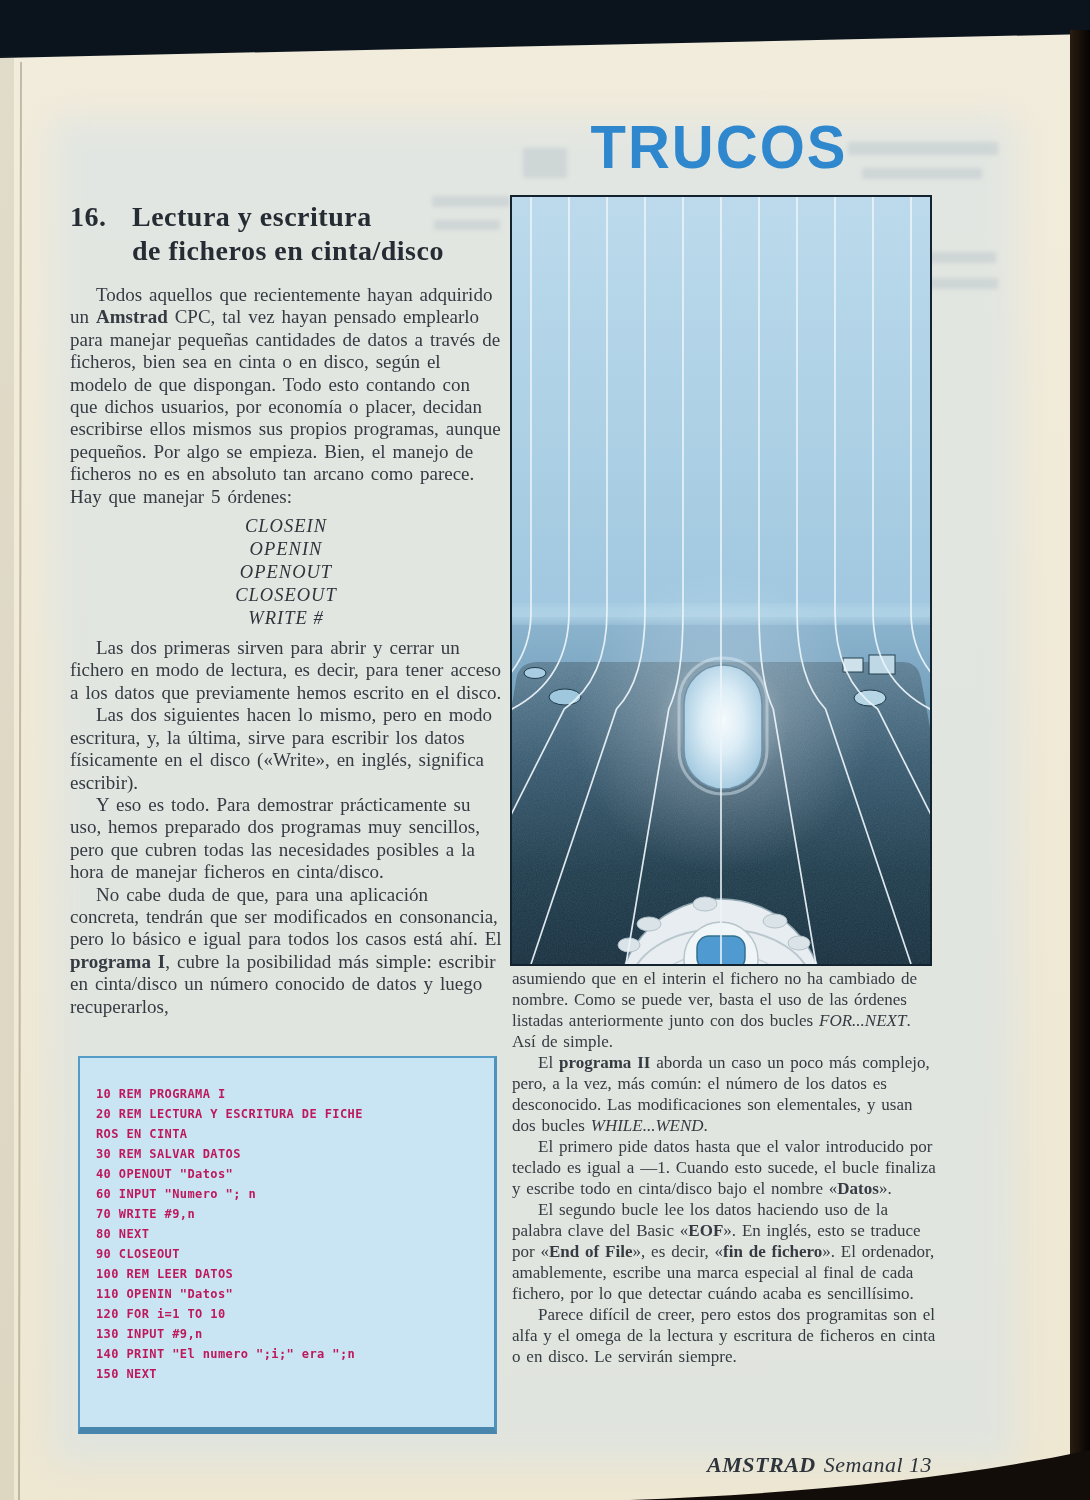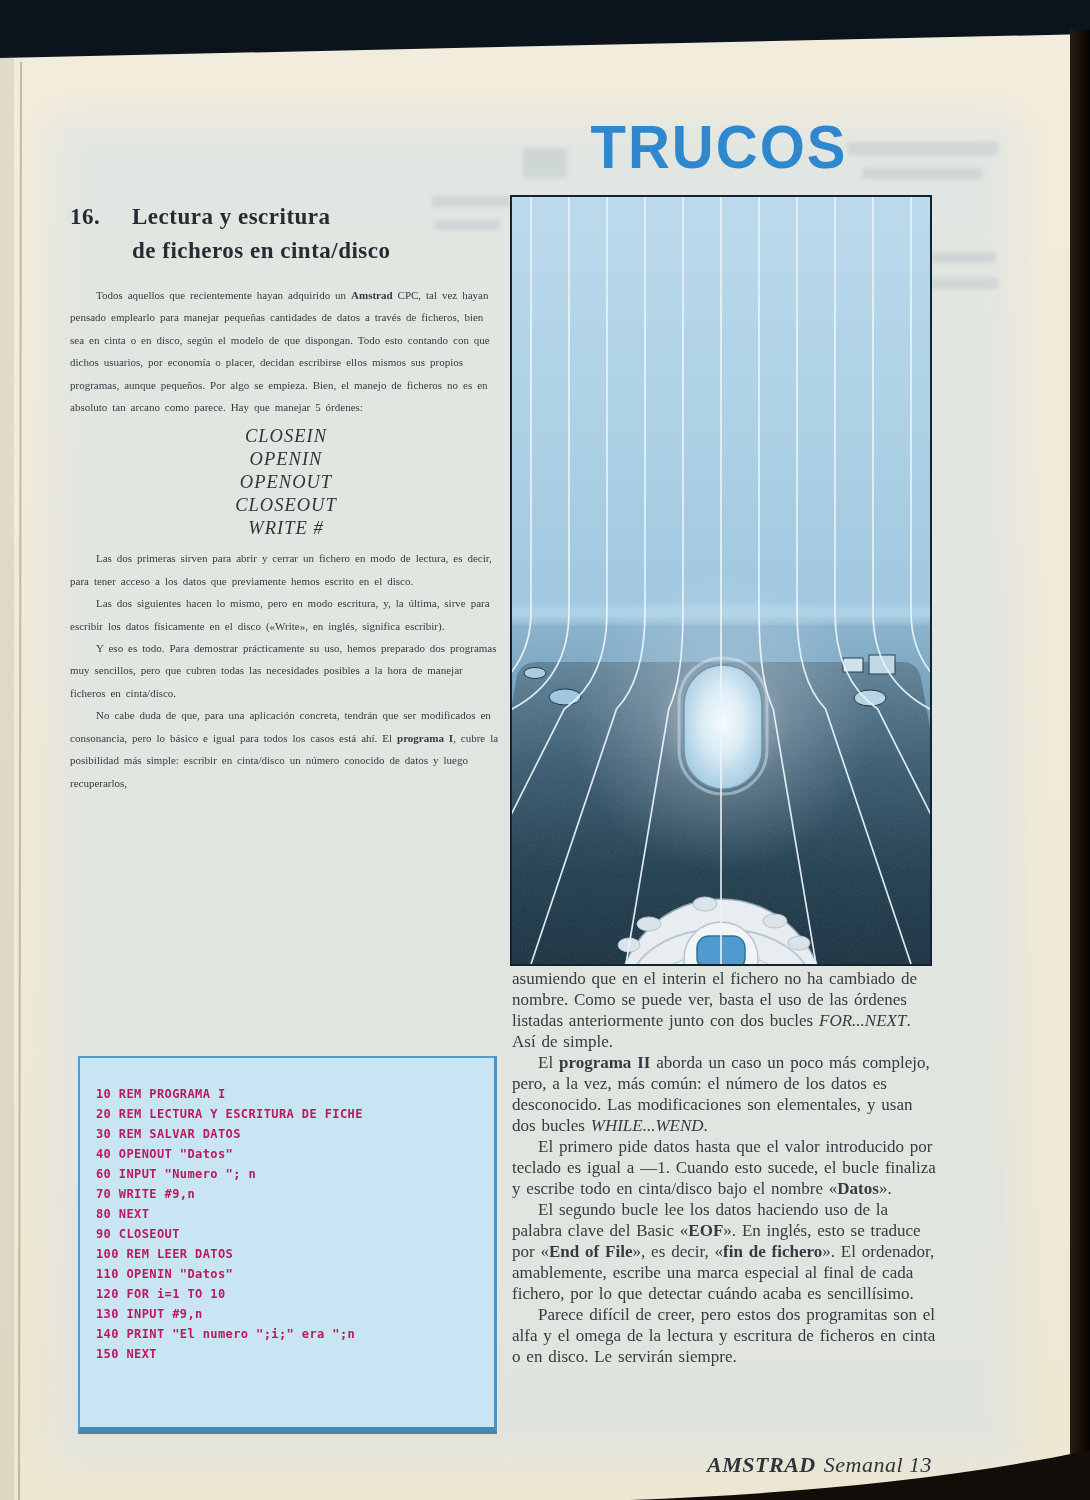--- a/index.html
+++ b/index.html
@@ -9,23 +9,23 @@
     font-family:"Liberation Serif",serif;color:#343b42;
   }
   .content-tint{
     position:absolute;left:52px;top:118px;width:965px;height:1345px;
     background:rgba(213,226,232,0.55);filter:blur(16px);border-radius:10px;z-index:0;
   }
   .ghost{position:absolute;background:rgba(105,130,155,0.16);filter:blur(2px);border-radius:2px;z-index:1;}
 
   
   .left-col{position:absolute;left:70px;top:200px;width:432px;z-index:2;}
-  .title{display:flex;margin:0 0 16px 0;font-weight:bold;font-size:23px;line-height:34px;color:#262c33;letter-spacing:.5px;}
+  .title{display:flex;margin:0 0 16px 0;font-weight:bold;font-size:28px;line-height:34px;color:#262c33;letter-spacing:.5px;}
   .title-num{width:48px;margin-right:14px;flex:none;}
-  .body-text{font-size:11px;line-height:22.4px;word-spacing:2.2px;}
+  .body-text{font-size:19px;line-height:22.4px;word-spacing:2.2px;}
   .body-text p.para{margin:0;text-indent:26px;}
   .b{font-weight:bold;}
   .i{font-style:italic;}
   .command-list{margin:7px 0 7px 0;text-align:center;}
   .command-line{font-style:italic;font-size:18.5px;line-height:23px;letter-spacing:1px;color:#2e353c;}
 
   
   .code-box{
     position:absolute;left:78px;top:1056px;width:419px;height:378px;box-sizing:border-box;z-index:2;
     background:#c9e4f2;border:2px solid #549bc8;border-bottom:7px solid #4886ad;border-right:3px solid #4f93bd;
@@ -98,20 +98,21 @@
         <p class="para"><span>Las dos siguientes hacen lo mismo, pero en modo escritura, y, la última, sirve para escribir los datos físicamente en el disco («Write», en inglés, significa escribir).</span></p>
         <p class="para"><span>Y eso es todo. Para demostrar prácticamente su uso, hemos preparado dos programas muy sencillos, pero que cubren todas las necesidades posibles a la hora de manejar ficheros en cinta/disco.</span></p>
         <p class="para"><span>No cabe duda de que, para una aplicación concreta, tendrán que ser modificados en consonancia, pero lo básico e igual para todos los casos está ahí. El </span><span class="b">programa I</span><span>, cubre la posibilidad más simple: escribir en cinta/disco un número conocido de datos y luego recuperarlos,</span></p>
       </div>
   </section>
 
   <div class="code-box">
     <div class="code-lines">
         <div class="code-line">10 REM PROGRAMA I</div>
         <div class="code-line">20 REM LECTURA Y ESCRITURA DE FICHE</div>
+        <div class="code-line">ROS EN CINTA</div>
         <div class="code-line">30 REM SALVAR DATOS</div>
         <div class="code-line">40 OPENOUT "Datos"</div>
         <div class="code-line">60 INPUT "Numero "; n</div>
         <div class="code-line">70 WRITE #9,n</div>
         <div class="code-line">80 NEXT</div>
         <div class="code-line">90 CLOSEOUT</div>
         <div class="code-line">100 REM LEER DATOS</div>
         <div class="code-line">110 OPENIN "Datos"</div>
         <div class="code-line">120 FOR i=1 TO 10</div>
         <div class="code-line">130 INPUT #9,n</div>

